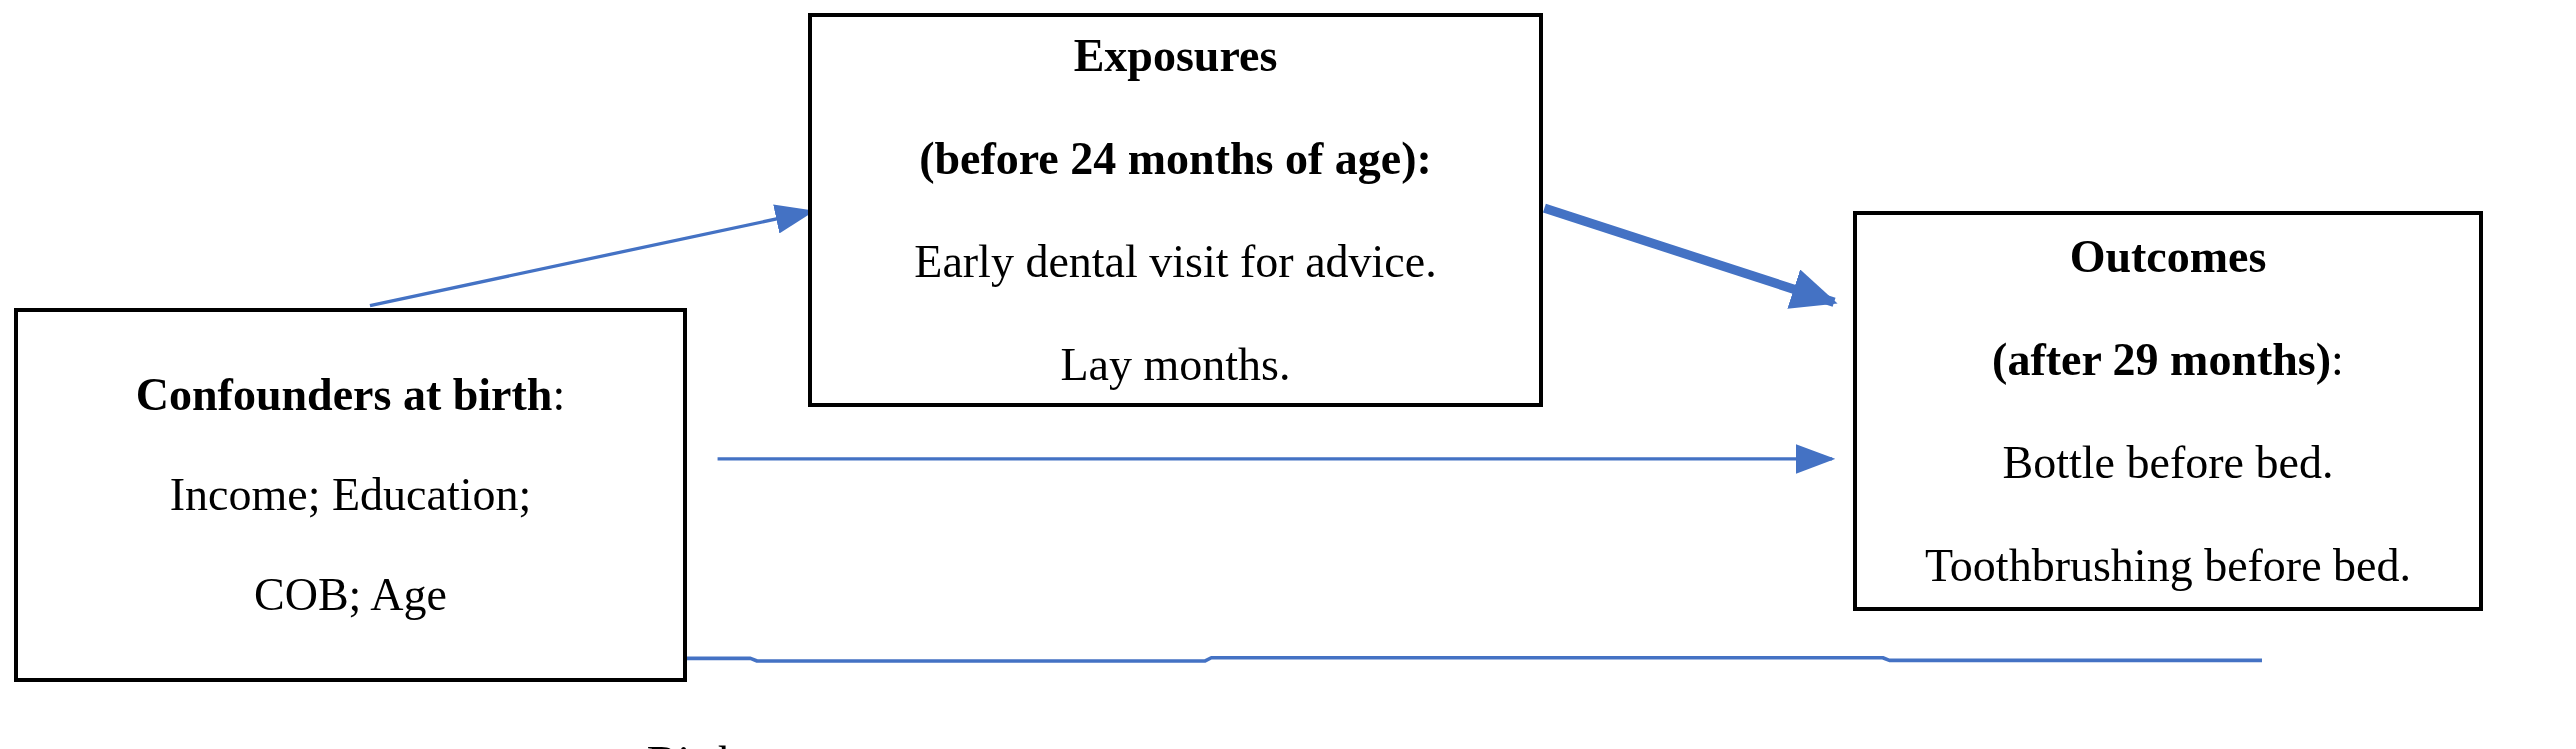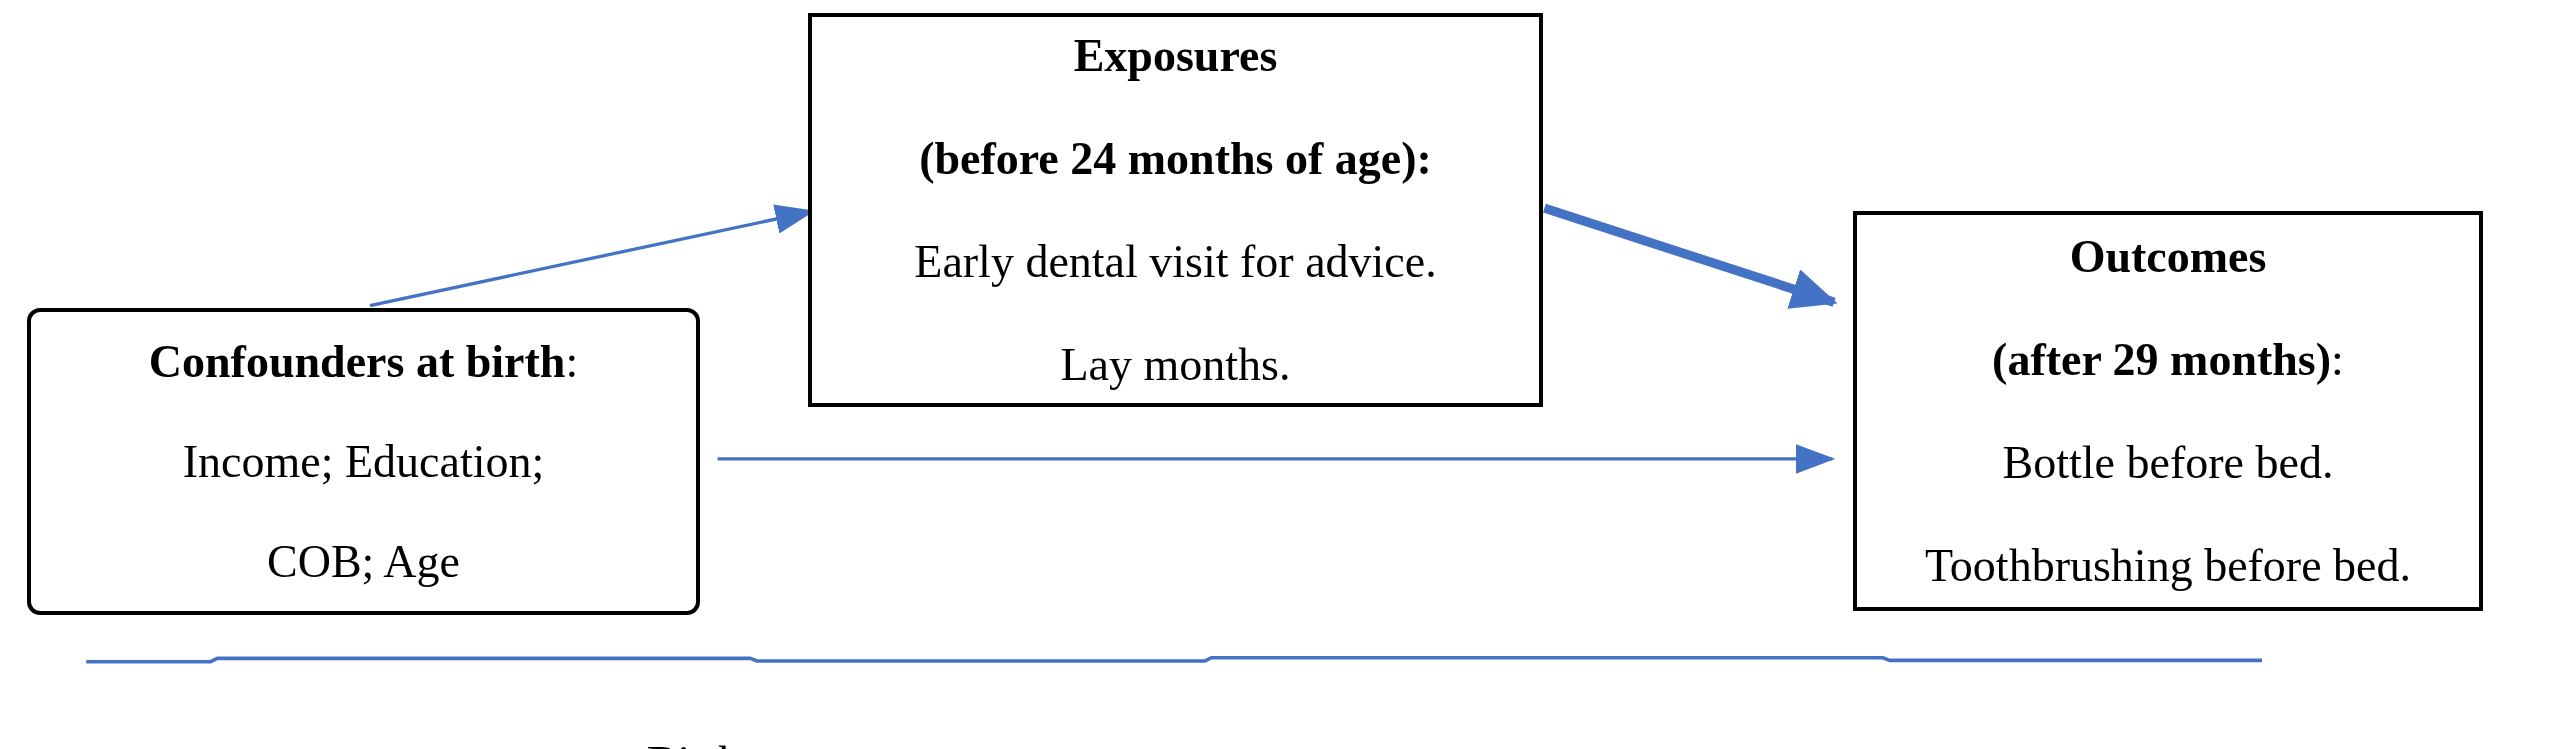--- a/index.html
+++ b/index.html
@@ -20,21 +20,21 @@
     display: flex;
     flex-direction: column;
     justify-content: center;
     align-items: center;
     text-align: center;
     z-index: 2;
     gap: 8px;
   }
   .box .line { font-size: 46px; line-height: 1; white-space: nowrap; }
   .bold { font-weight: bold; }
-  #box-confounders { left: 27px;   top: 308px; width: 673px; height: 307px; border-radius: 13px; }
+  #box-confounders { left: 14px;   top: 308px; width: 673px; height: 374px; }
   #box-confounders .line { line-height: 92px; }
   #box-exposures   { left: 808px; top: 12.5px;  width: 735px; height: 394px; }
   #box-exposures .line { line-height: 95px; }
   #box-outcomes    { left: 1837px; top: 211px; width: 630px; height: 400px; margin-left: 16px; }
   #box-outcomes .line { line-height: 95px; }
   .arrows-layer {
     position: absolute; left: 0; top: 0; width: 2576px; height: 750px;
     z-index: 1; pointer-events: none;
   }
   .timeline-label {

